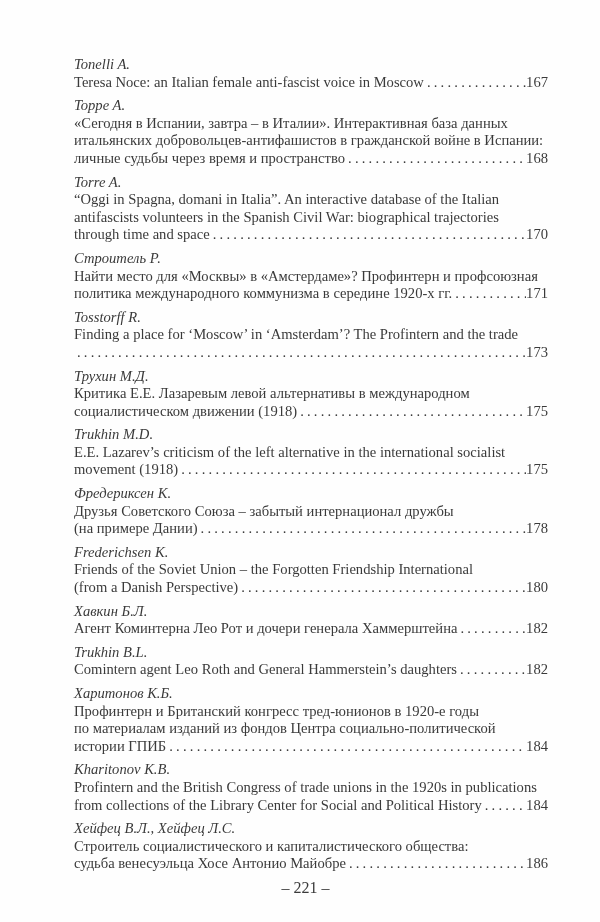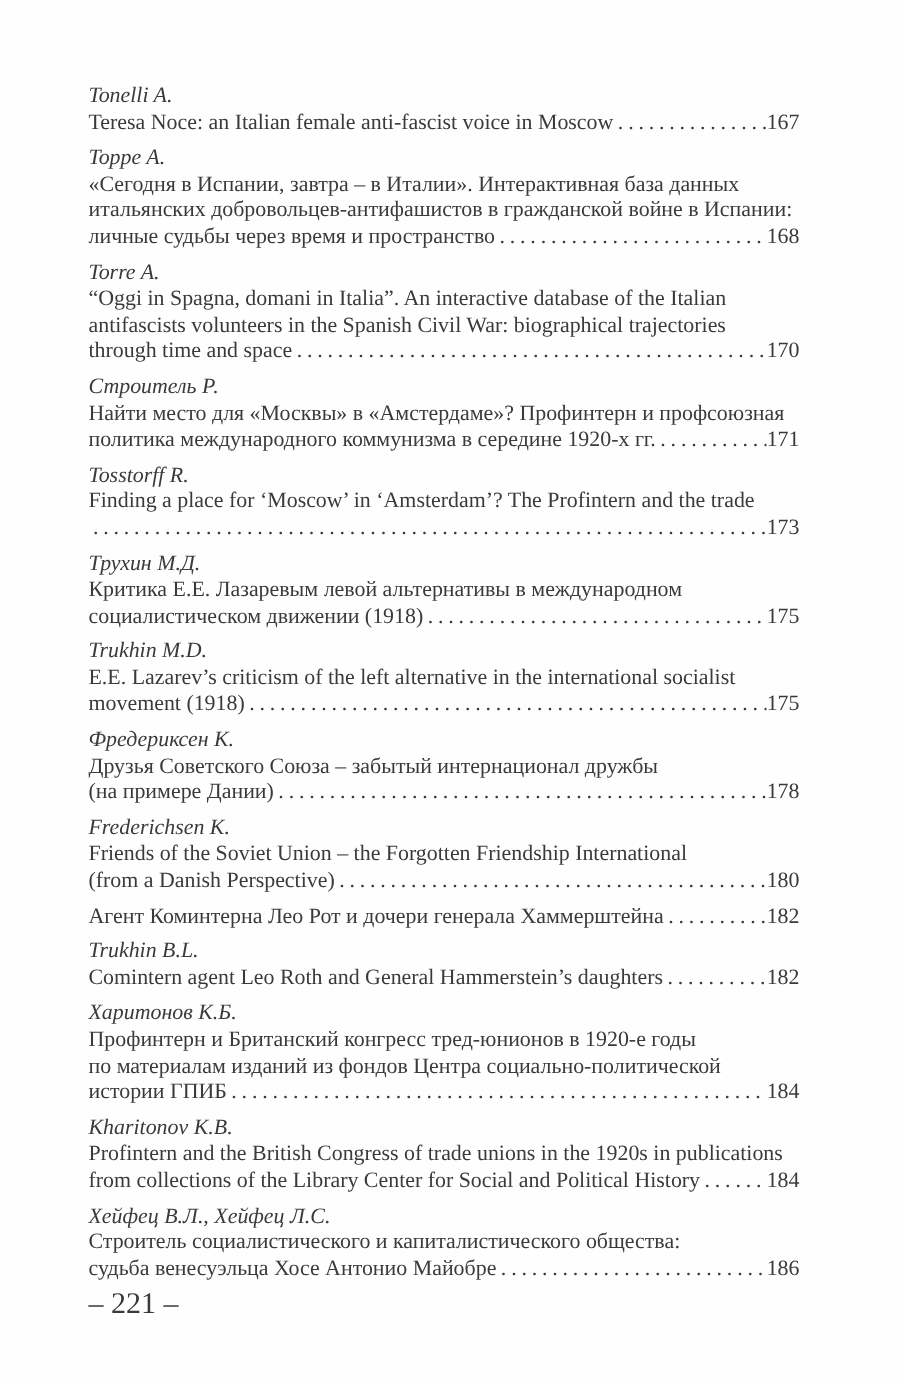--- a/index.html
+++ b/index.html
@@ -14,21 +14,21 @@
     font-family: "Liberation Serif", "DejaVu Serif", serif;
     color: #3a3a3a;
   }
   .page {
     position: absolute;
     top: 0; left: 0;
     width: 600px;
     height: 922px;
     background: #fefefe;
     box-sizing: border-box;
-    padding: 56px 63px 0 59px;
+    padding: 56px 63px 0 74px;
   }
   .toc { width: 474px; }
   .entry { margin-bottom: 6px; }
   .author {
     font-style: italic;
     font-size: 14.6px;
     line-height: 17.6px;
     white-space: nowrap;
   }
   .line {
@@ -48,23 +48,23 @@
     white-space: nowrap;
     margin-left: 3px;
     min-width: 8px;
   }
   .dots::after {
     content: "..........................................................................................................";
     letter-spacing: 3.2px;
   }
   .pg { flex: 0 0 auto; }
   .footer {
-    text-align: left;
+    text-align: center;
     margin-top: 6px;
-    font-size: 20px;
+    font-size: 16px;
     line-height: 17.6px;
   }
 </style>
 </head>
 <body>
 
 <div class="page">
   <div class="toc" id="toc">
       <div class="entry">
         <div class="author">Tonelli A.</div>
@@ -141,20 +141,21 @@
       <div class="entry">
         <div class="author">Frederichsen K.</div>
         <div class="line"><span class="txt">Friends of the Soviet Union – the Forgotten Friendship International</span></div>
         <div class="line last">
           <span class="txt">(from a Danish Perspective)</span>
           <span class="dots"></span>
           <span class="pg">180</span>
         </div>
       </div>
       <div class="entry">
+        <div class="author">Хавкин Б.Л.</div>
         <div class="line last">
           <span class="txt">Агент Коминтерна Лео Рот и дочери генерала Хаммерштейна</span>
           <span class="dots"></span>
           <span class="pg">182</span>
         </div>
       </div>
       <div class="entry">
         <div class="author">Trukhin B.L.</div>
         <div class="line last">
           <span class="txt">Comintern agent Leo Roth and General Hammerstein’s daughters</span>

